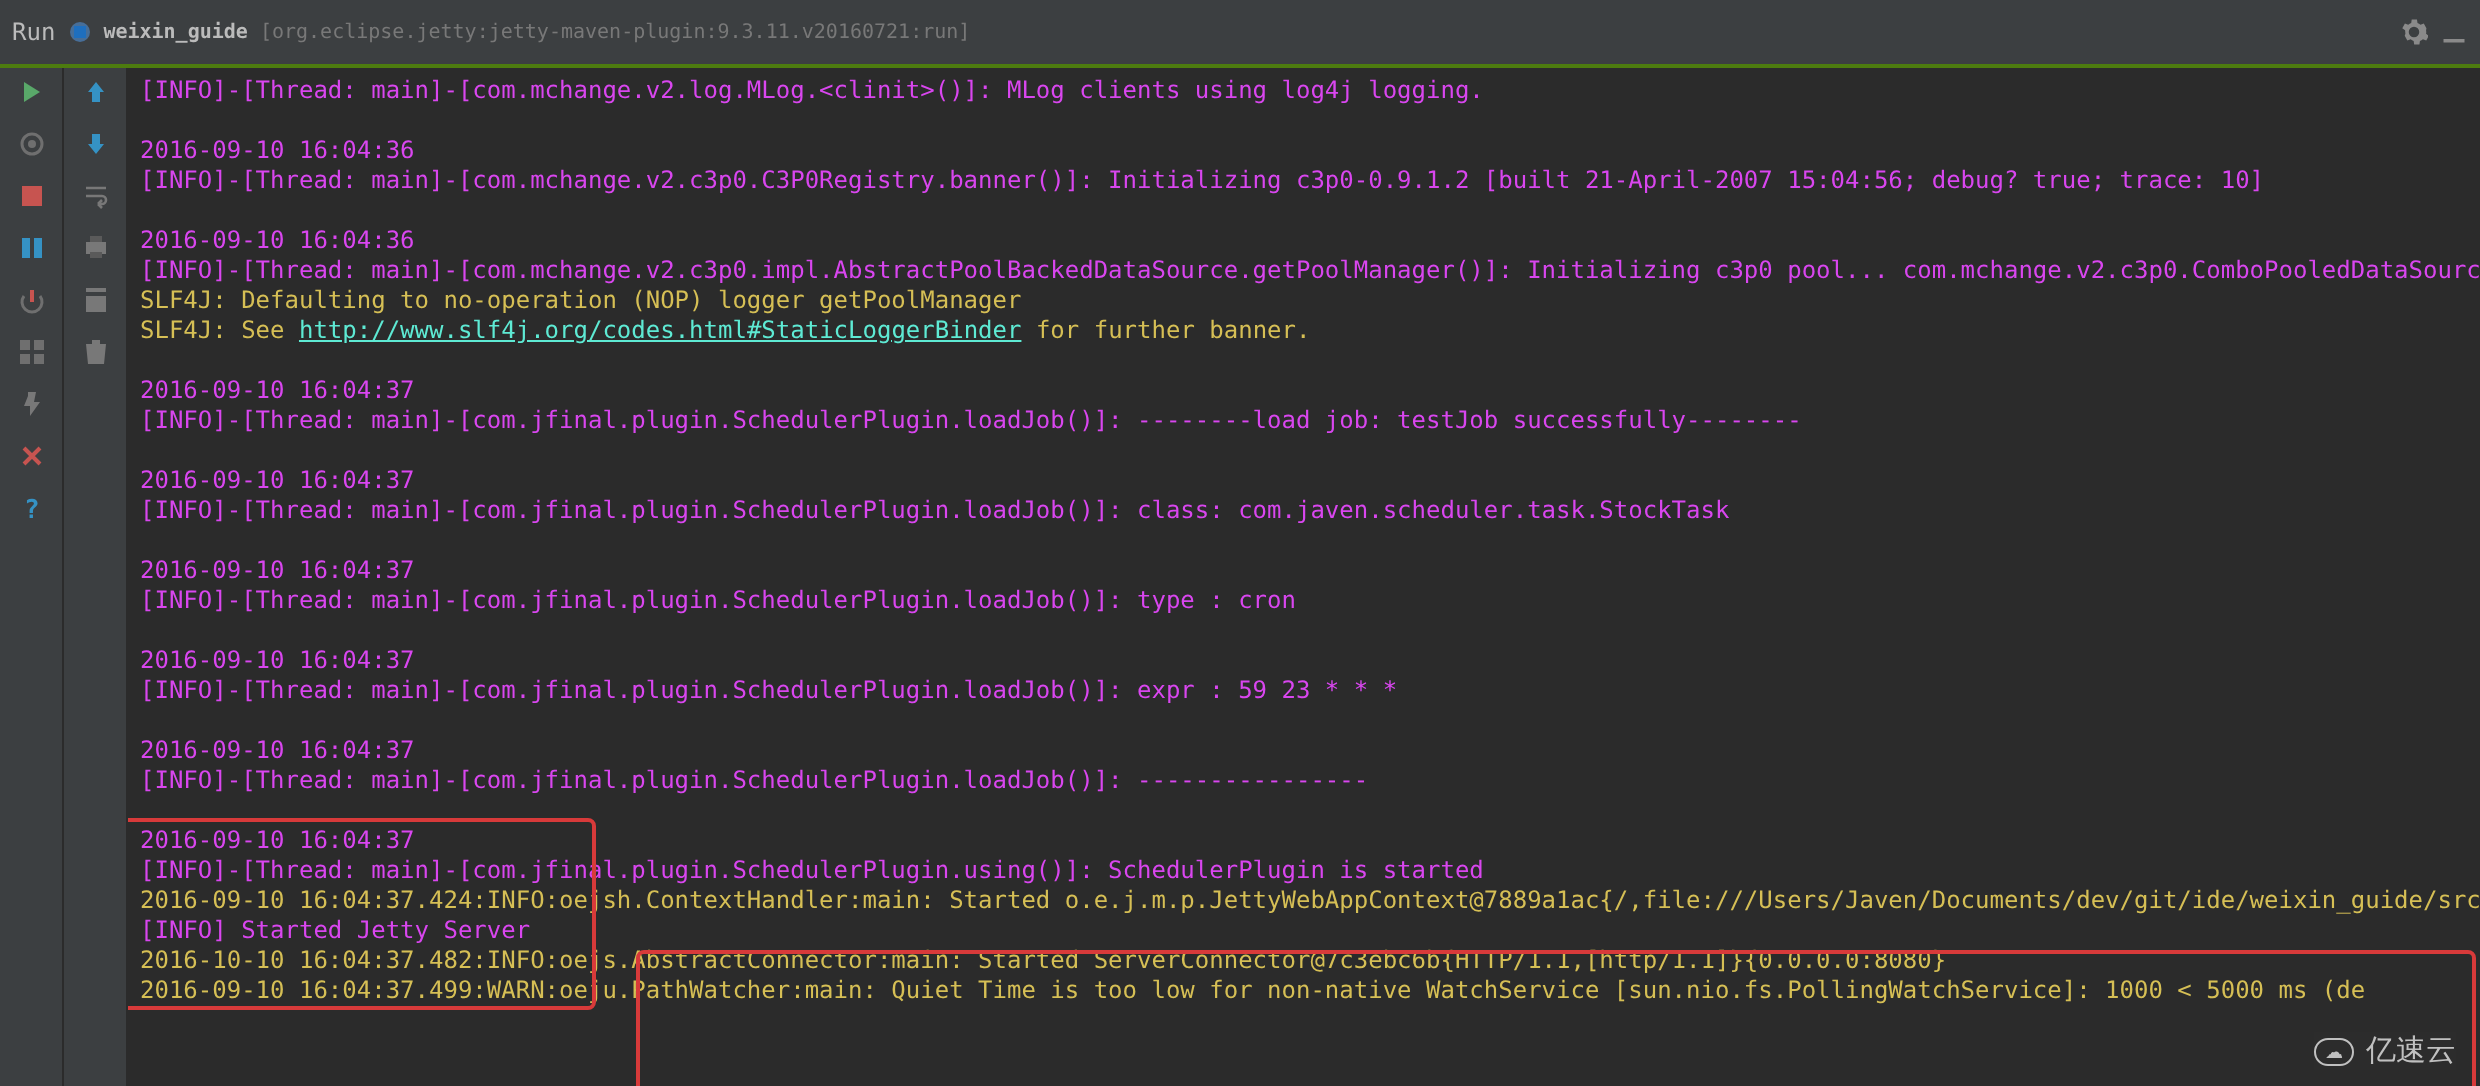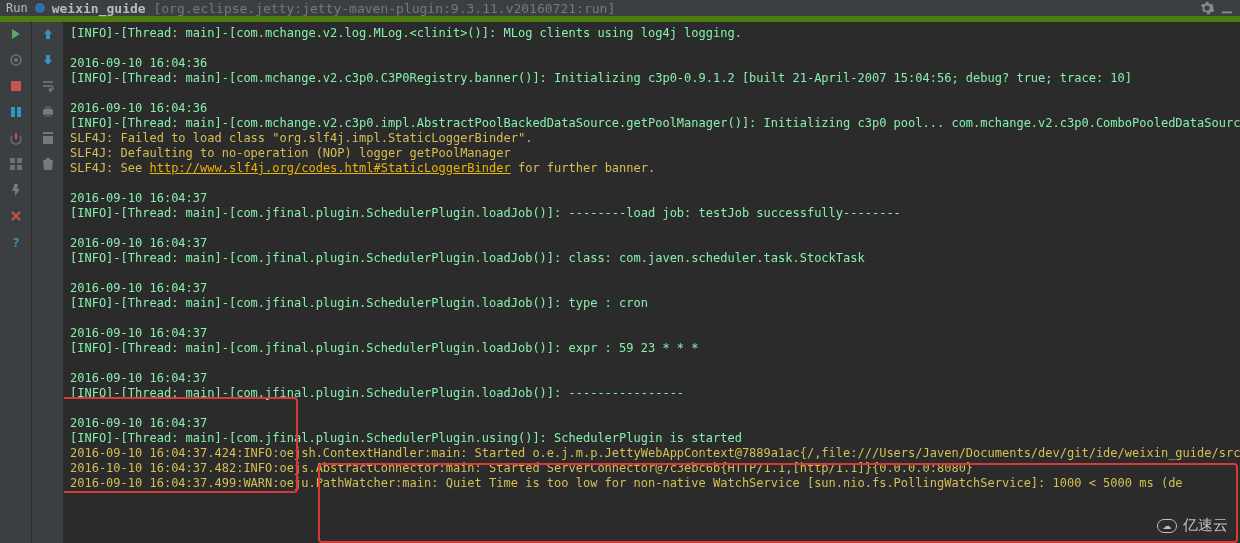--- a/index.html
+++ b/index.html
@@ -11,37 +11,37 @@
   width: 1240px;
   height: 543px;
   overflow: hidden;
   position: relative;
 }
 .toolbar {
   height: 22px;
   background: #3c3f41;
   display: flex;
   align-items: center;
-  padding: 0 6px;
-  border-bottom: 6px solid #4d7c0f;
+  padding: 16px 6px;
+  border-bottom: 2px solid #4d7c0f;
 }
 .run-label {
   color: #bbbbbb;
   font-size: 12px;
   margin-right: 6px;
 }
 .run-icon {
   width: 12px; height: 12px;
   margin-right: 6px;
   display: inline-flex;
   align-items: center;
 }
 .run-config {
   color: #bbbbbb;
-  font-size: 13px;
+  font-size: 10px;
   text-align: center;
 }
 .run-config .dim { color: #787878; }
 .toolbar-right {
   margin-left: auto;
   display: flex;
   gap: 6px;
   align-items: center;
 }
 .tb-icon { width: 14px; height: 14px; color: #8a8a8a; cursor: pointer; }
@@ -72,25 +72,25 @@
   background: #2b2b2b;
   padding: 4px 6px 0 6px;
   overflow: hidden;
   position: relative;
 }
 .line {
   white-space: pre;
   font-family: "Menlo", "Consolas", monospace;
   font-size: 12px;
   line-height: 15px;
-  color: #86efac;
+  color: #d946ef;
 }
 .empty { height: 15px; }
 .yellow { color: #d6bf55; }
-.link { color: #eab308; text-decoration: underline; }
+.link { color: #5eead4; text-decoration: underline; }
 .hl-box1 {
   position: absolute;
   border: 2px solid #d83a3a;
   border-radius: 4px;
   pointer-events: none;
 }
 .hl-box2 {
   position: absolute;
   border: 2px solid #d83a3a;
   border-radius: 4px;
@@ -238,21 +238,20 @@
   </div>
 
   <div class="content">
     <div class="line">[INFO]-[Thread: main]-[com.mchange.v2.log.MLog.&lt;clinit&gt;()]: MLog clients using log4j logging.</div>
     <div class="empty"></div>
     <div class="line">2016-09-10 16:04:36</div>
     <div class="line">[INFO]-[Thread: main]-[com.mchange.v2.c3p0.C3P0Registry.banner()]: Initializing c3p0-0.9.1.2 [built 21-April-2007 15:04:56; debug? true; trace: 10]</div>
     <div class="empty"></div>
     <div class="line">2016-09-10 16:04:36</div>
     <div class="line">[INFO]-[Thread: main]-[com.mchange.v2.c3p0.impl.AbstractPoolBackedDataSource.getPoolManager()]: Initializing c3p0 pool... com.mchange.v2.c3p0.ComboPooledDataSource [ a</div>
-    <div class="line yellow">SLF4J: Failed to load class "org.slf4j.impl.StaticLoggerBinder".</div>
     <div class="line yellow">SLF4J: Defaulting to no-operation (NOP) logger getPoolManager</div>
     <div class="line yellow"><span>SLF4J: See </span><span class="link">http://www.slf4j.org/codes.html#StaticLoggerBinder</span><span> for further banner.</span></div>
     <div class="empty"></div>
     <div class="line">2016-09-10 16:04:37</div>
     <div class="line">[INFO]-[Thread: main]-[com.jfinal.plugin.SchedulerPlugin.loadJob()]: --------load job: testJob successfully--------</div>
     <div class="empty"></div>
     <div class="line">2016-09-10 16:04:37</div>
     <div class="line">[INFO]-[Thread: main]-[com.jfinal.plugin.SchedulerPlugin.loadJob()]: class: com.javen.scheduler.task.StockTask</div>
     <div class="empty"></div>
     <div class="line">2016-09-10 16:04:37</div>
@@ -260,20 +259,21 @@
     <div class="empty"></div>
     <div class="line">2016-09-10 16:04:37</div>
     <div class="line">[INFO]-[Thread: main]-[com.jfinal.plugin.SchedulerPlugin.loadJob()]: expr : 59 23 * * *</div>
     <div class="empty"></div>
     <div class="line">2016-09-10 16:04:37</div>
     <div class="line">[INFO]-[Thread: main]-[com.jfinal.plugin.SchedulerPlugin.loadJob()]: ----------------</div>
     <div class="empty"></div>
     <div class="line">2016-09-10 16:04:37</div>
     <div class="line">[INFO]-[Thread: main]-[com.jfinal.plugin.SchedulerPlugin.using()]: SchedulerPlugin is started</div>
     <div class="line yellow">2016-09-10 16:04:37.424:INFO:oejsh.ContextHandler:main: Started o.e.j.m.p.JettyWebAppContext@7889a1ac{/,file:///Users/Javen/Documents/dev/git/ide/weixin_guide/src/main</div>
+    <div class="line">[INFO] Started Jetty Server</div>
     <div class="line yellow">2016-10-10 16:04:37.482:INFO:oejs.AbstractConnector:main: Started ServerConnector@7c3ebc6b{HTTP/1.1,[http/1.1]}{0.0.0.0:8080}</div>
     <div class="line yellow">2016-09-10 16:04:37.499:WARN:oeju.PathWatcher:main: Quiet Time is too low for non-native WatchService [sun.nio.fs.PollingWatchService]: 1000 &lt; 5000 ms (de</div>
 
     <div class="hl-box1" style="left:-26px; top:375px; width:260px; height:96px;"></div>
     <div class="hl-box2" style="left:254px; top:441px; width:920px; height:80px;"></div>
   </div>
 </div>
 
 <div class="watermark">
   <span class="cloud">☁</span>

